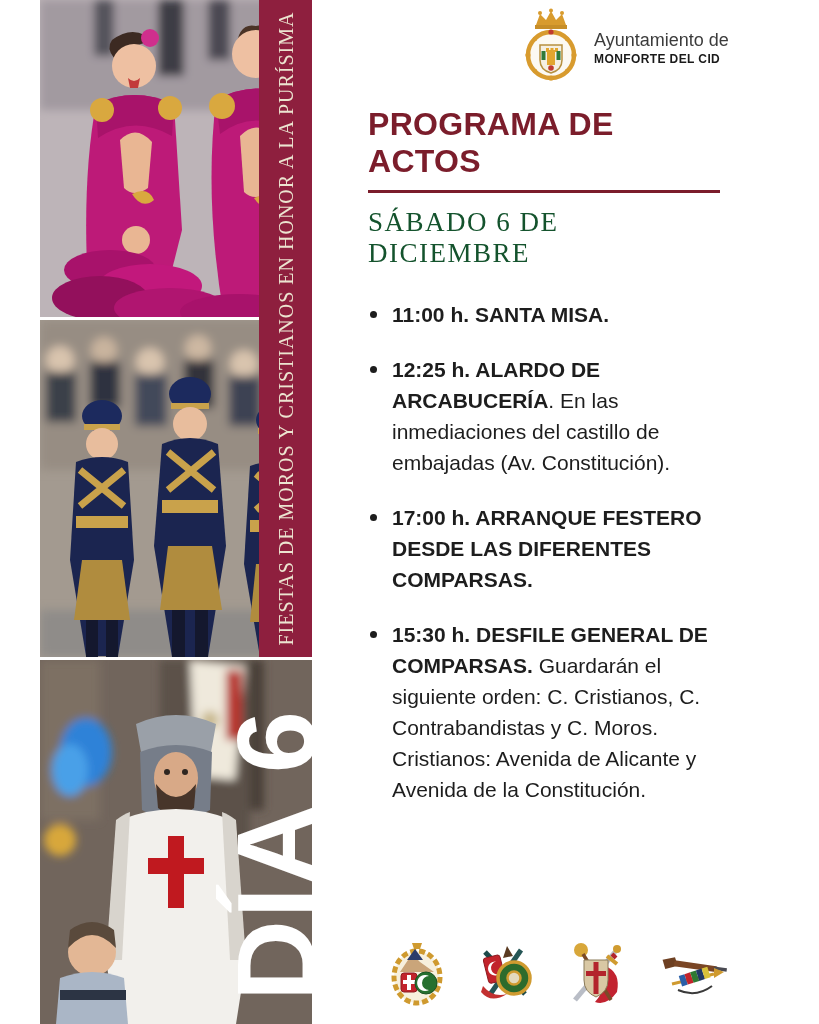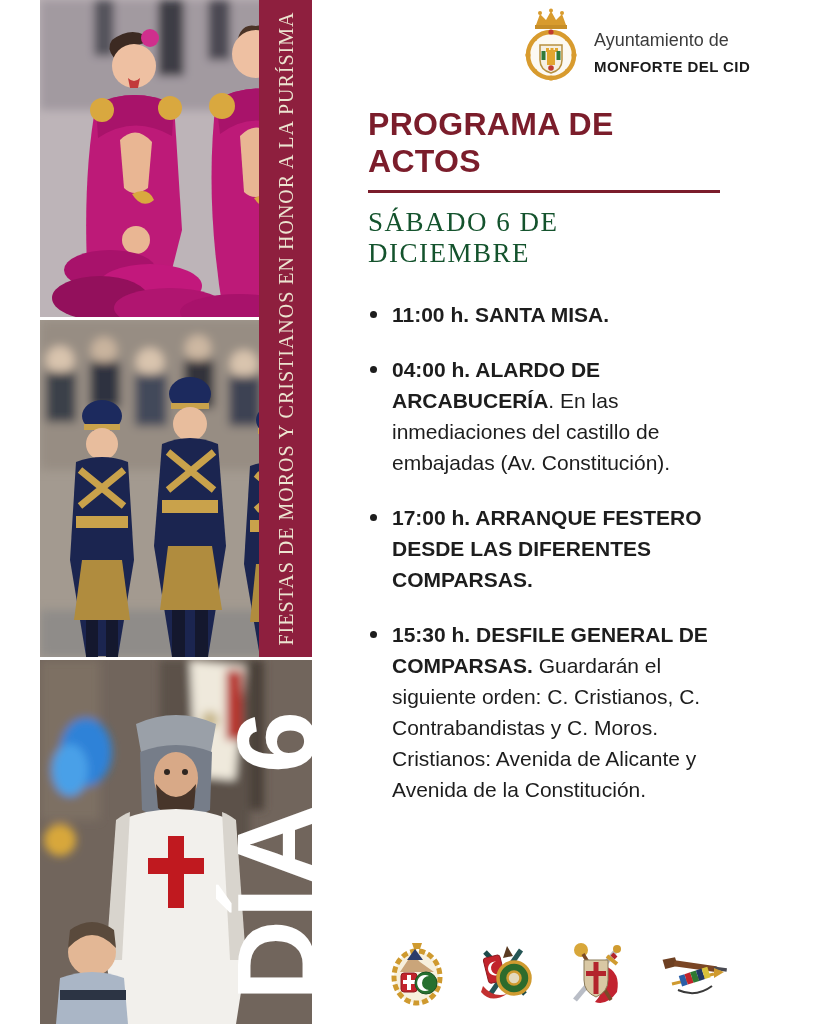--- a/index.html
+++ b/index.html
@@ -25,21 +25,21 @@
                display:flex;align-items:center;justify-content:center;pointer-events:none;}
   .day-overlay span{white-space:nowrap;transform:rotate(-90deg);transform-origin:center;
                     font-weight:bold;font-size:112px;letter-spacing:2px;color:#ffffff;
                     line-height:1;}
 
   
   .logo{position:absolute;left:520px;top:8px;display:flex;align-items:flex-start;z-index:4;}
   .logo svg{width:62px;height:76px;}
   .logo-text{margin-left:12px;margin-top:22px;}
   .logo-line1{font-size:18px;color:#3c3c3c;}
-  .logo-line2{font-size:15px;font-weight:bold;color:#1a1a1a;letter-spacing:0.4px;margin-top:7px;}
+  .logo-line2{font-size:12px;font-weight:bold;color:#1a1a1a;letter-spacing:0.4px;margin-top:1px;}
 
   
   .program{position:absolute;left:368px;top:106px;width:352px;z-index:4;}
   .program-title{display:inline-block;margin:0;font-size:32px;font-weight:bold;color:#7b1d2b;
                  letter-spacing:0.3px;border-bottom:3px solid #7b1d2b;padding-bottom:10px;}
   .program-subtitle{margin-top:14px;font-family:Liberation Serif, serif;font-size:27px;
                     letter-spacing:1.5px;color:#14532d;}
   .events{list-style:none;margin:30px 0 0 0;padding:0;}
   .events li{position:relative;padding-left:24px;margin-bottom:24px;font-size:21px;line-height:31px;}
   .events li::before{content:"";position:absolute;left:2px;top:12px;width:7px;height:7px;
@@ -242,21 +242,21 @@
       <div class="logo-line1">Ayuntamiento de</div>
       <div class="logo-line2">MONFORTE DEL CID</div>
     </div>
   </div>
 
   <div class="program">
     <h1 class="program-title">PROGRAMA DE ACTOS</h1>
     <div class="program-subtitle">SÁBADO 6 DE DICIEMBRE</div>
     <ul class="events">
       <li><span class="ev-hl">11:00 h. SANTA MISA.</span><span class="ev-detail"></span></li>
-      <li><span class="ev-hl">04:00 h. ALARDO DE ARCABUCERÍA</span><span class="ev-detail">. En las inmediaciones del castillo de embajadas (Av. Constitución).</span></li>
+      <li><span class="ev-hl">12:25 h. ALARDO DE ARCABUCERÍA</span><span class="ev-detail">. En las inmediaciones del castillo de embajadas (Av. Constitución).</span></li>
       <li><span class="ev-hl">17:00 h. ARRANQUE FESTERO DESDE LAS DIFERENTES COMPARSAS.</span><span class="ev-detail"></span></li>
       <li><span class="ev-hl">15:30 h. DESFILE GENERAL DE COMPARSAS.</span><span class="ev-detail"> Guardarán el siguiente orden: C. Cristianos, C. Contrabandistas y C. Moros. Cristianos: Avenida de Alicante y Avenida de la Constitución.</span></li>
     </ul>
   </div>
 
   <div class="footer-emblems">
 
     <svg width="58" height="66" viewBox="0 0 58 66">
       <path d="M24,3 h10 l-2,6 h-6Z" fill="#d09b30"></path>
       <ellipse cx="29" cy="37" rx="23" ry="26" fill="#f7f0dd" stroke="#cf9a2f" stroke-width="5" stroke-dasharray="6 3"></ellipse>

